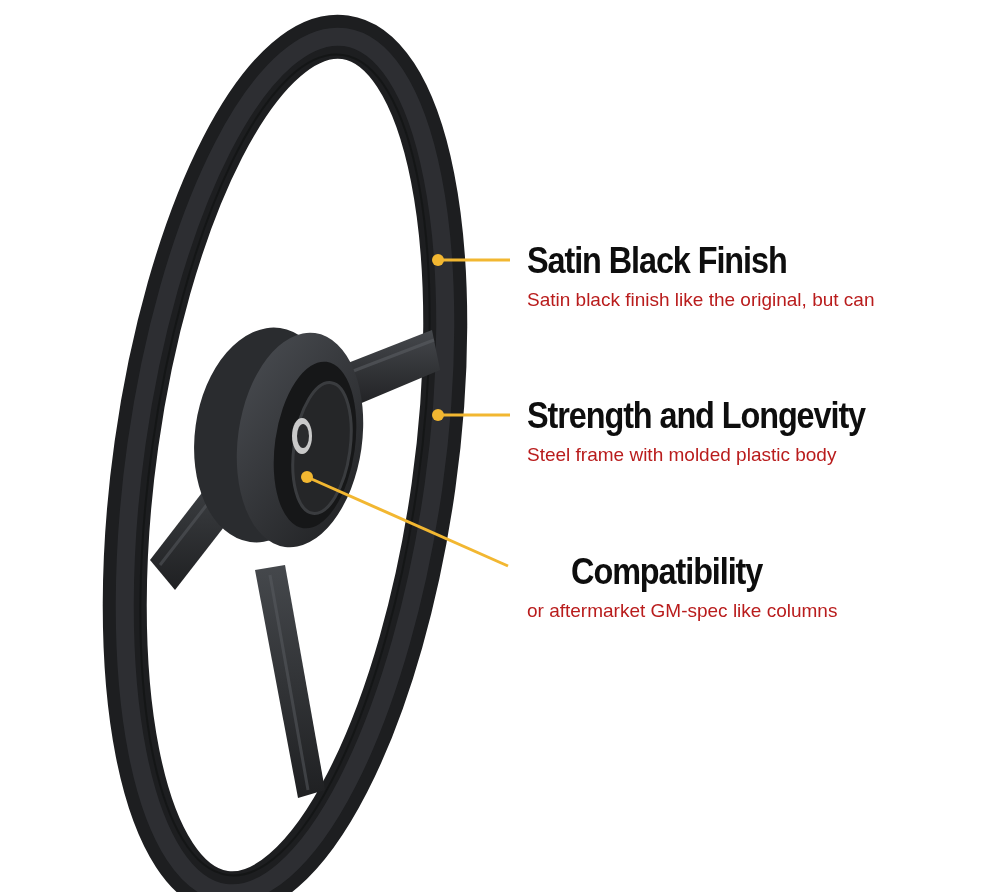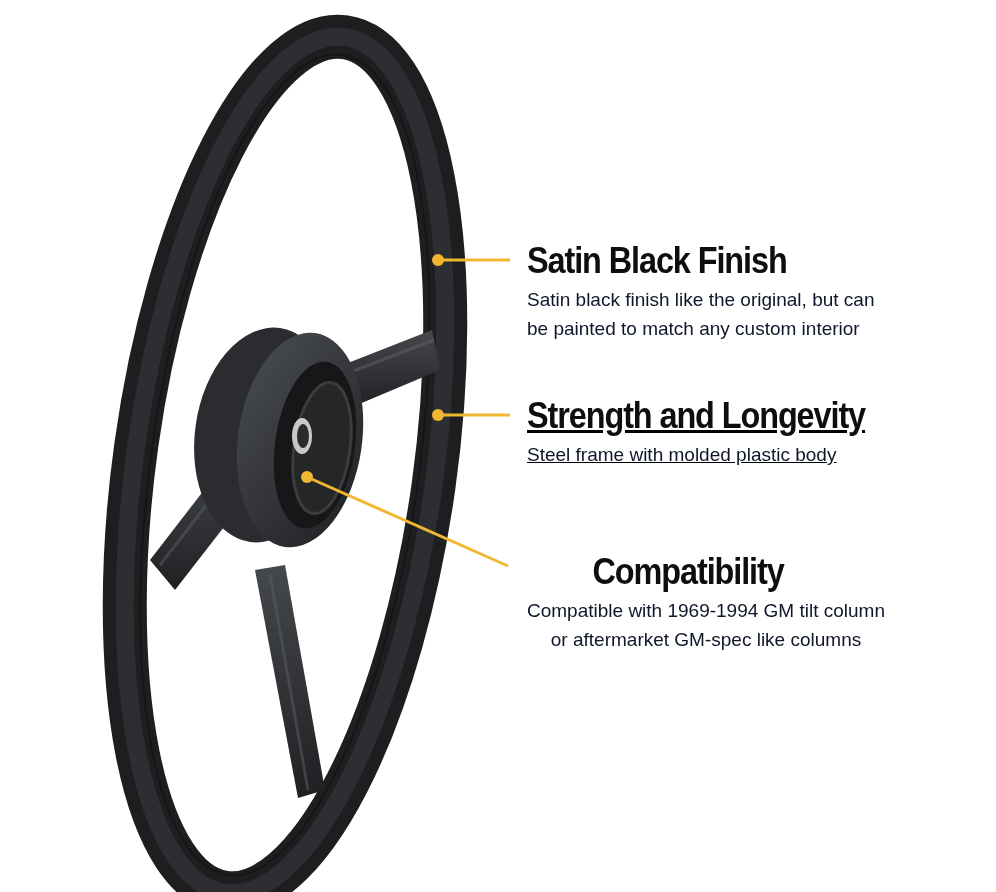--- a/index.html
+++ b/index.html
@@ -1,23 +1,23 @@
 <!DOCTYPE html>
 <html><head>
 <meta charset="utf-8">
 <style>
   html, body { margin: 0; padding: 0; background: #ffffff; }
   body { width: 996px; height: 892px; position: relative; overflow: hidden; font-family: "Liberation Sans", "DejaVu Sans", sans-serif; }
   .stage { position: absolute; left: 0; top: 0; width: 996px; height: 892px; }
   svg.wheel { position: absolute; left: 0; top: 0; }
   .feature { position: absolute; left: 527px; }
   .feature .title { font-family: "Liberation Sans", "DejaVu Sans", sans-serif; font-weight: 700; font-size: 36px; letter-spacing: -1.2px; color: #0e0e0e; line-height: 40px; transform: scaleX(0.9); transform-origin: left center; white-space: nowrap; }
-  .feature .desc { font-family: "Liberation Sans", "DejaVu Sans", sans-serif; font-size: 19px; color: #0f172a; line-height: 29px; margin-top: 4px; white-space: nowrap; }
+  .feature .desc { font-family: "Liberation Sans", "DejaVu Sans", sans-serif; font-size: 19px; color: #b91c1c; line-height: 29px; margin-top: 4px; white-space: nowrap; }
   #f1 { top: 241px; }
-  #f2 { top: 396px; text-decoration: underline; }
+  #f2 { top: 396px; }
   #f3 { top: 552px; text-align: center; }
 </style>
 </head>
 <body>
 
 <div class="stage">
 
   <svg class="wheel" width="996" height="892" viewBox="0 0 996 892">
     <defs>
       <linearGradient id="rimGrad" x1="0" y1="0" x2="1" y2="0">
@@ -70,32 +70,30 @@
       <circle cx="438" cy="415" r="6" fill="#f2b731"></circle>
       <line x1="307" y1="477" x2="508" y2="566" stroke="#f2b731" stroke-width="3"></line>
       <circle cx="307" cy="477" r="6" fill="#f2b731"></circle>
     </g>
   </svg>
 
   <div class="feature" id="f1">
     <div class="title">Satin Black Finish</div>
     <div class="desc">
       <div>Satin black finish like the original, but can</div>
-      <div>be painted to match any custom interior</div>
     </div>
   </div>
 
   <div class="feature" id="f2">
     <div class="title">Strength and Longevity</div>
     <div class="desc">
       <div>Steel frame with molded plastic body</div>
     </div>
   </div>
 
   <div class="feature" id="f3">
     <div class="title">Compatibility</div>
     <div class="desc">
-      <div>Compatible with 1969-1994 GM tilt column</div>
       <div>or aftermarket GM-spec like columns</div>
     </div>
   </div>
 
 </div>
 
 </body></html>

